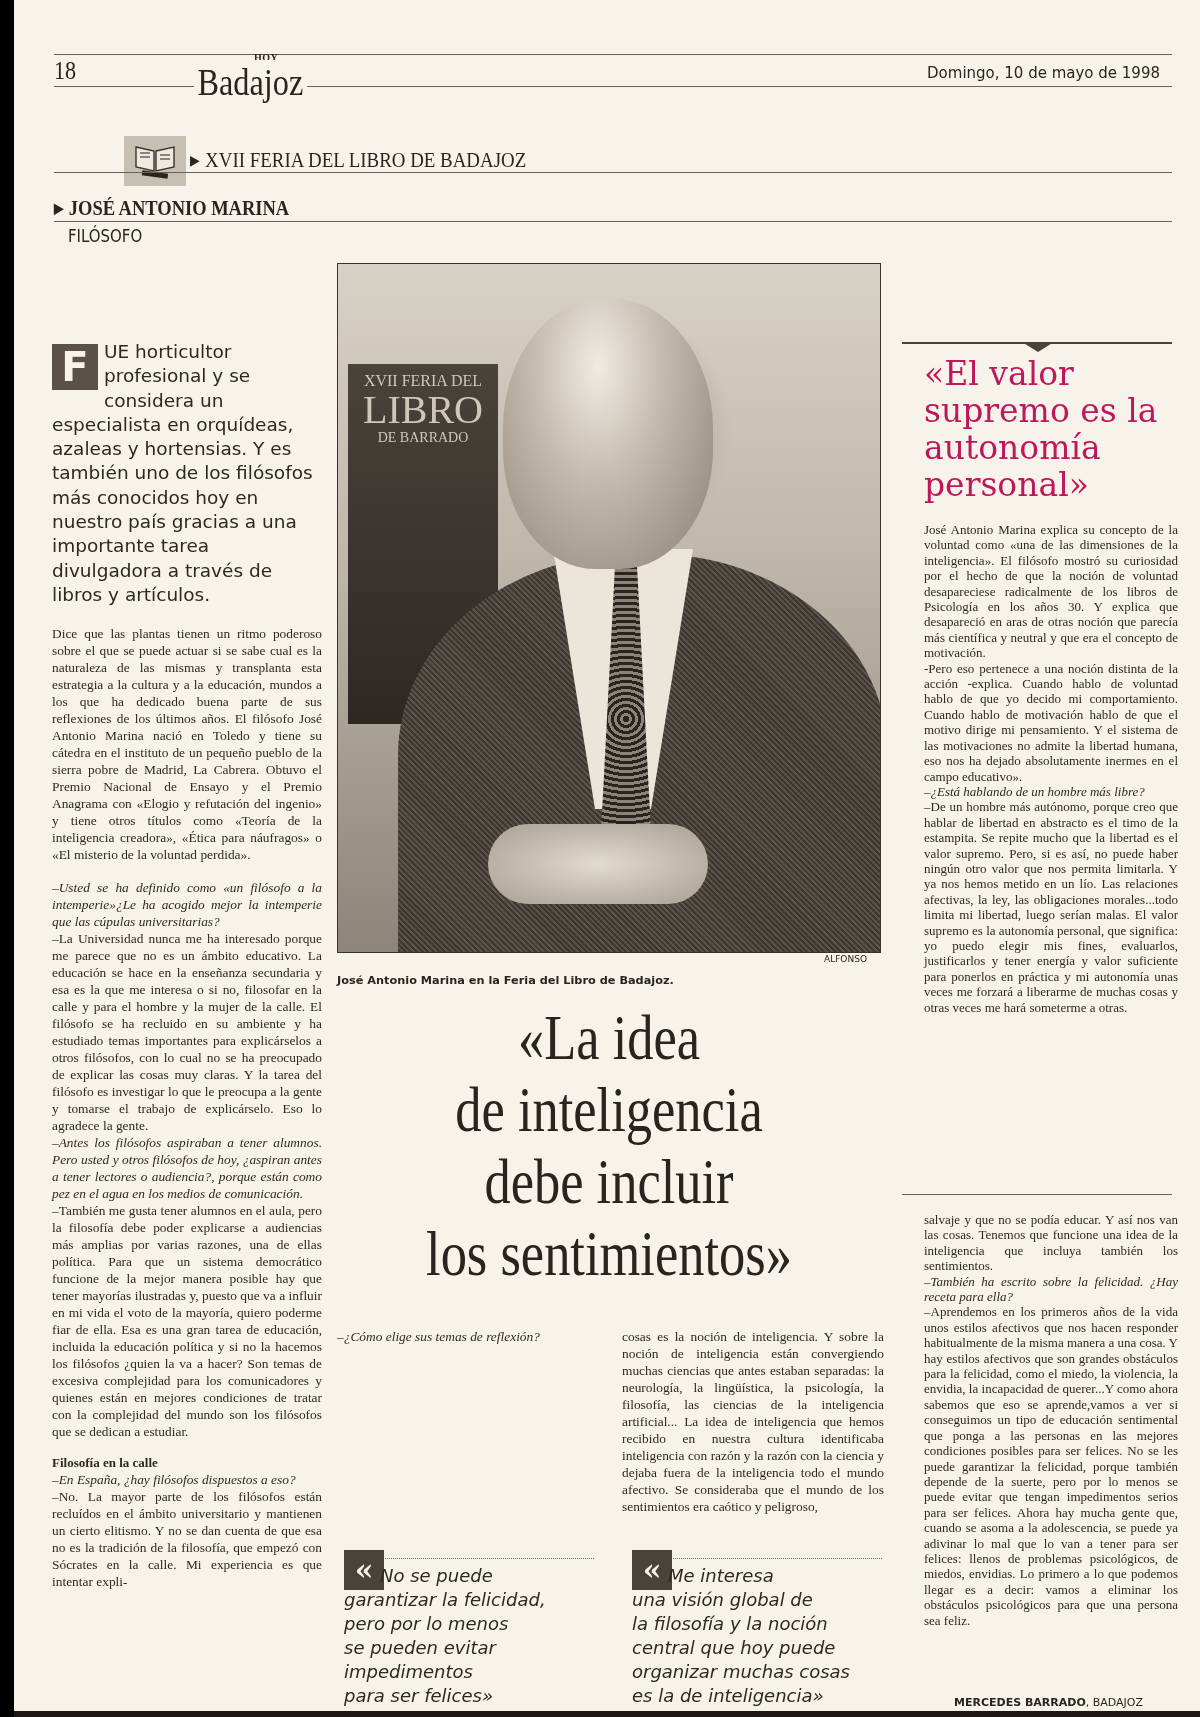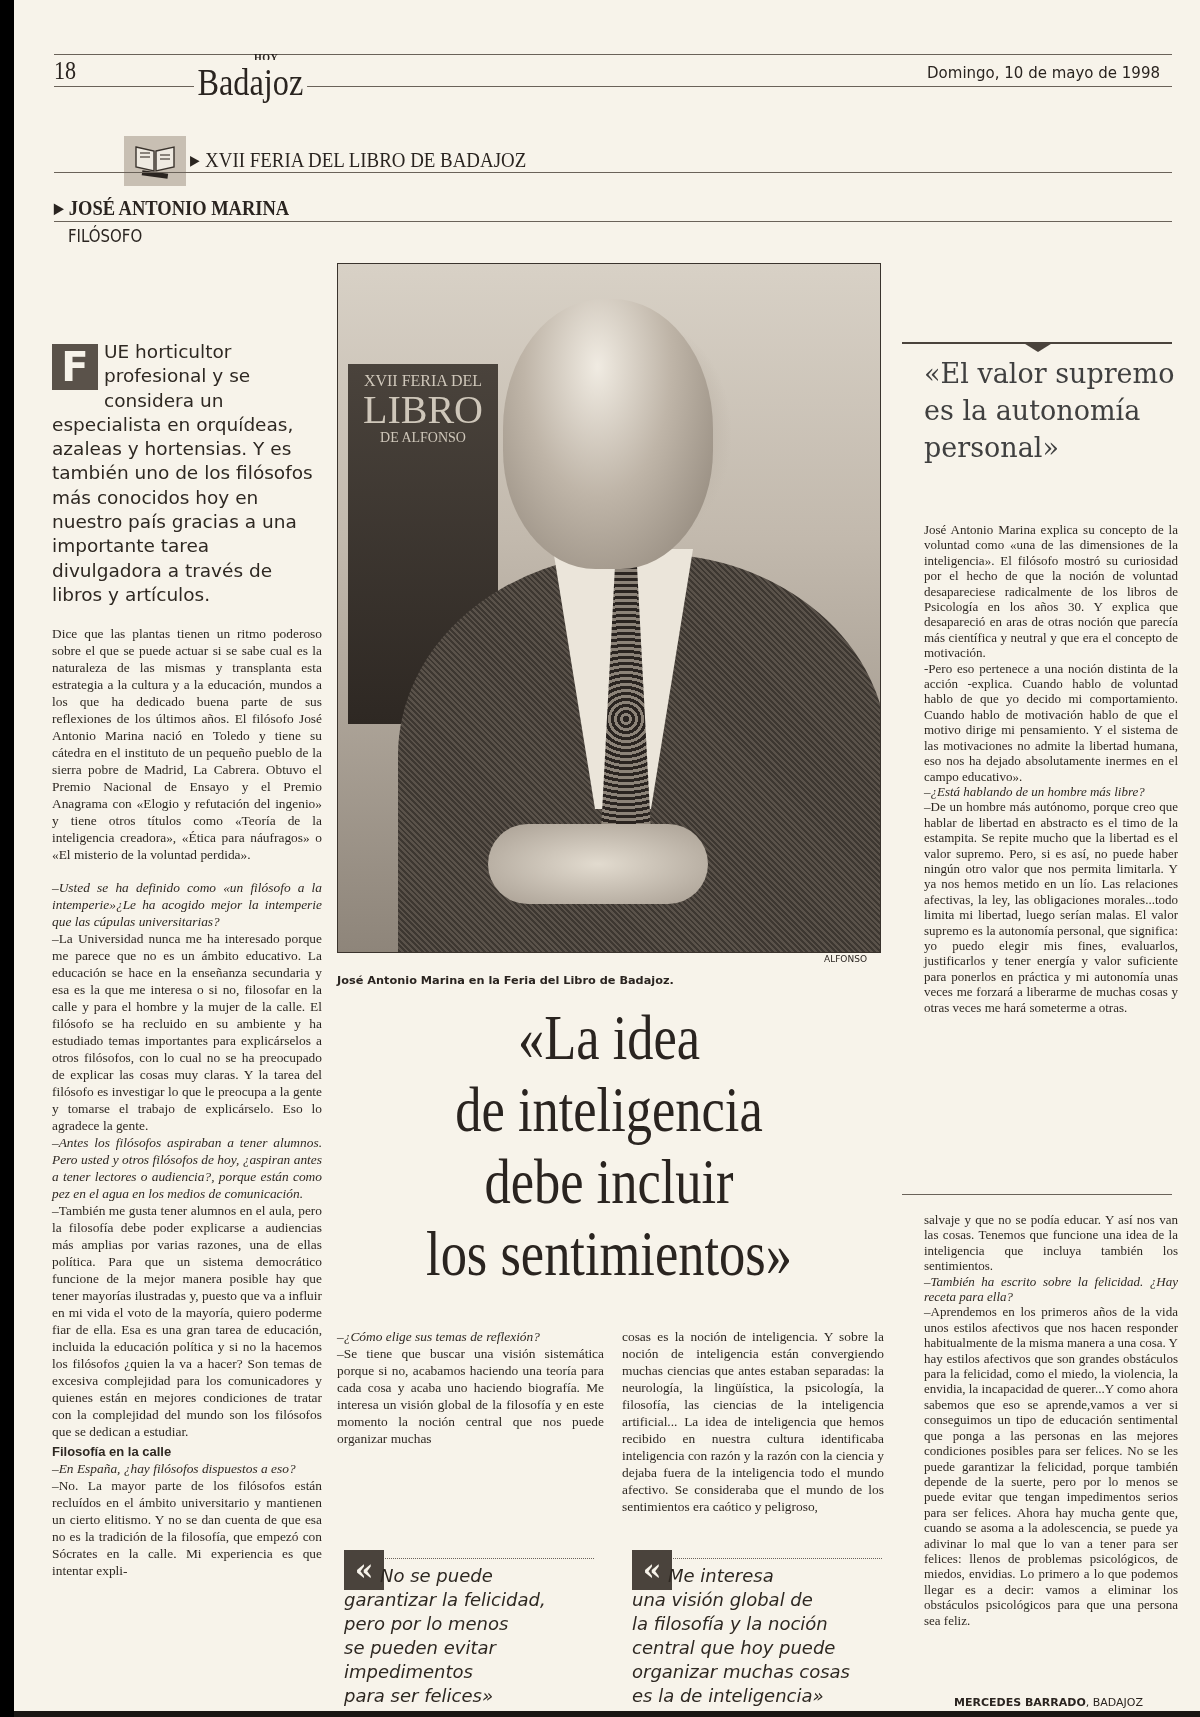--- a/index.html
+++ b/index.html
@@ -29,21 +29,21 @@
 
   
   .lead { left: 38px; top: 340px; width: 270px; font-family: "DejaVu Sans", sans-serif; font-size: 18.5px; line-height: 24.3px; color: #2e2822; }
   .dropcap { float: left; width: 46px; height: 46px; background: #5a524a; color: #f7f3ea; font-family: "DejaVu Sans", sans-serif; font-weight: bold; font-size: 40px; line-height: 46px; text-align: center; margin: 4px 6px 0 0; }
 
   .body-col { font-family: "Liberation Serif", serif; font-size: 13.4px; line-height: 17px; color: #2e2822; text-align: justify; }
   .body-col p { margin: 0; }
   .body-col .q { font-style: italic; }
   .col-left { left: 38px; width: 270px; }
 
-  .subhead { font-family: Liberation Sans, sans-serif; font-weight: bold; font-size: 13px; margin-top: 3px; }
+  .subhead { font-family: Liberation Serif, serif; font-weight: bold; font-size: 13px; margin-top: 14px; }
 
   
   .photo { left: 323px; top: 263px; width: 544px; height: 690px; border: 1px solid #3a332d; overflow: hidden;
     background:
       radial-gradient(ellipse 120px 160px at 310px 170px, #e8e2d8 0%, #bdb4a8 40%, transparent 70%),
       radial-gradient(ellipse 260px 330px at 330px 620px, #3a342f 0%, #6b6259 55%, transparent 75%),
       linear-gradient(180deg, #d8d1c6 0%, #c2b9ad 40%, #8e857a 100%);
   }
   .poster { position: absolute; left: 10px; top: 100px; width: 150px; height: 360px; background: linear-gradient(180deg,#4a433c,#2e2823); color: #cfc7ba; font-family: "Liberation Serif", serif; text-align: center; padding-top: 8px; }
   .poster .l1 { font-size: 16px; }
@@ -66,21 +66,21 @@
   .pullquote .qmark { position: absolute; left: 0; top: 0; width: 40px; height: 40px; background: #4a433c; color: #f7f3ea; font-family: "DejaVu Serif", serif; font-weight: bold; font-size: 30px; line-height: 40px; text-align: center; font-style: normal; }
   .pullquote .dots { position: absolute; left: 0; top: 8px; width: 100%; border-top: 1px dotted #6a6259; }
   .pq1 { left: 330px; top: 1550px; width: 250px; height: 160px; }
   .pq2 { left: 618px; top: 1550px; width: 250px; height: 160px; }
   .pq-text { position: absolute; left: 0; top: 14px; width: 260px; }
   .pq-text .first { padding-left: 36px; }
 
   
   .right-top-rule { left: 888px; top: 342px; width: 270px; }
   .right-arrow { left: 1008px; top: 342px; width: 0; height: 0; border-left: 16px solid transparent; border-right: 16px solid transparent; border-top: 10px solid #4a433c; }
-  .right-headline { left: 910px; top: 355px; width: 260px; font-family: "DejaVu Serif", serif; font-size: 27px; line-height: 37px; color: #404040; }
+  .right-headline { left: 910px; top: 355px; width: 260px; font-family: "DejaVu Serif", serif; font-size: 33px; line-height: 37px; color: #be185d; }
   .col-right { left: 910px; width: 254px; font-size: 13px; line-height: 15.4px; }
 
   .signoff { left: 940px; top: 1696px; font-family: "DejaVu Sans", sans-serif; font-size: 11px; }
   .signoff b { font-weight: bold; }
   .bottom-bar { left: 0; top: 1711px; width: 1186px; height: 6px; background: #1a1714; }
 </style>
 </head>
 <body>
 
 <div class="page">
@@ -122,41 +122,40 @@
     <p>–También me gusta tener alumnos en el aula, pero la filosofía debe poder explicarse a audiencias más amplias por varias razones, una de ellas política. Para que un sistema democrático funcione de la mejor manera posible hay que tener mayorías ilustradas y, puesto que va a influir en mi vida el voto de la mayoría, quiero poderme fiar de ella. Esa es una gran tarea de educación, incluida la educación política y si no la hacemos los filósofos ¿quien la va a hacer? Son temas de excesiva complejidad para los comunicadores y quienes están en mejores condiciones de tratar con la complejidad del mundo son los filósofos que se dedican a estudiar.</p>
     <div class="subhead">Filosofía en la calle</div>
     <p class="q">–En España, ¿hay filósofos dispuestos a eso?</p>
     <p>–No. La mayor parte de los filósofos están recluídos en el ámbito universitario y mantienen un cierto elitismo. Y no se dan cuenta de que esa no es la tradición de la filosofía, que empezó con Sócrates en la calle. Mi experiencia es que intentar expli-</p>
   </div>
 
   <div class="abs photo">
     <div class="poster">
       <div class="l1">XVII FERIA DEL</div>
       <div class="l2">LIBRO</div>
-      <div class="l3">DE ALFONSO</div>
+      <div class="l3">DE BARRADO</div>
     </div>
     <div class="suit"></div>
     <div class="shirt"></div>
     <div class="tie"></div>
     <div class="head"></div>
     <div class="hand"></div>
   </div>
   <div class="abs photo-credit">ALFONSO</div>
   <div class="abs caption">José Antonio Marina en la Feria del Libro de Badajoz.</div>
 
   <div class="abs headline">
     <div>«La idea</div>
     <div>de inteligencia</div>
     <div>debe incluir</div>
     <div>los sentimientos»</div>
   </div>
 
   <div class="abs body-col col-mid1">
     <p class="q">–¿Cómo elige sus temas de reflexión?</p>
-    <p>–Se tiene que buscar una visión sistemática porque si no, acabamos haciendo una teoría para cada cosa y acaba uno haciendo biografía. Me interesa un visión global de la filosofía y en este momento la noción central que nos puede organizar muchas</p>
   </div>
   <div class="abs body-col col-mid2">
     <p>cosas es la noción de inteligencia. Y sobre la noción de inteligencia están convergiendo muchas ciencias que antes estaban separadas: la neurología, la lingüística, la psicología, la filosofía, las ciencias de la inteligencia artificial... La idea de inteligencia que hemos recibido en nuestra cultura identificaba inteligencia con razón y la razón con la ciencia y dejaba fuera de la inteligencia todo el mundo afectivo. Se consideraba que el mundo de los sentimientos era caótico y peligroso,</p>
   </div>
 
   <div class="abs pullquote pq1">
     <div class="dots"></div>
     <div class="qmark">«</div>
     <div class="pq-text">
       <div class="first">No se puede</div>

